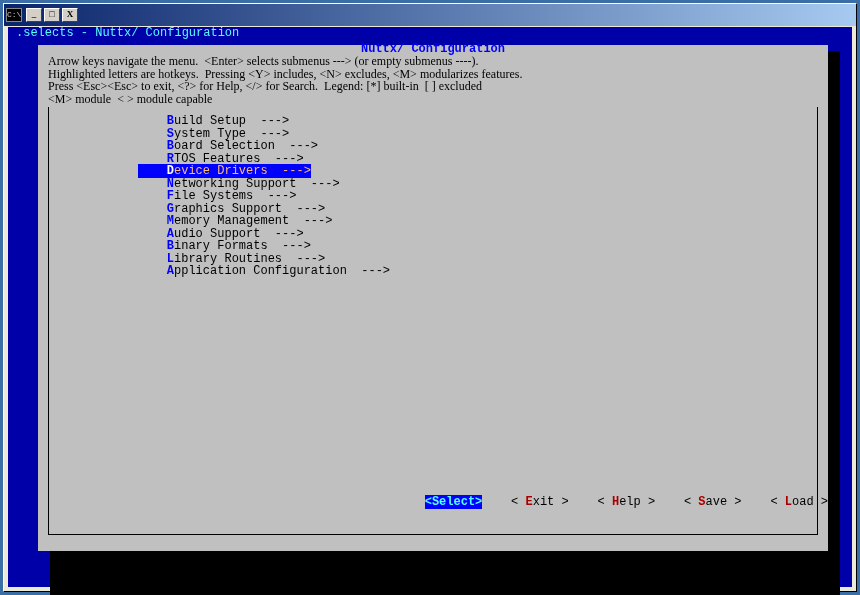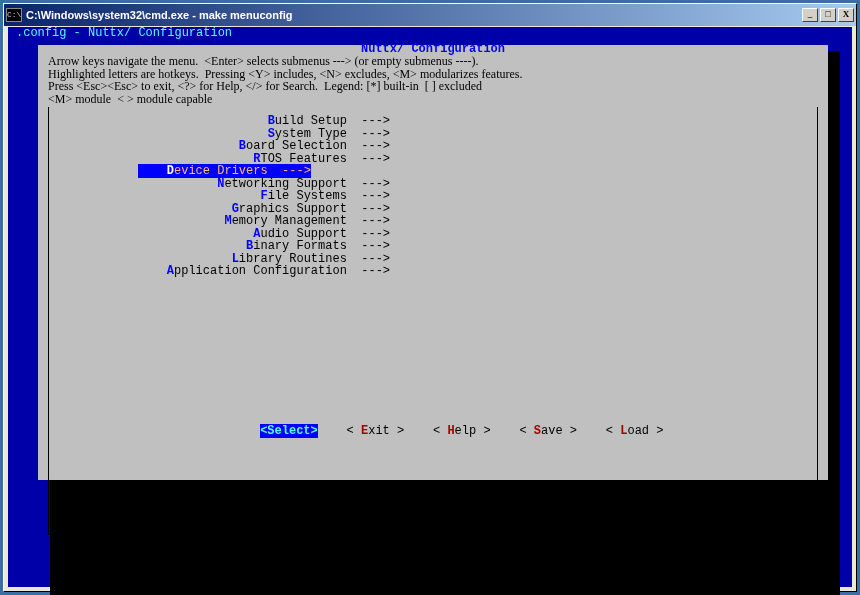--- a/index.html
+++ b/index.html
@@ -91,21 +91,21 @@
     top: 24px;
     width: 790px;
     height: 547px;
     background: #000;
   }
   .main-box {
     position: absolute;
     left: 30px;
     top: 18px;
     width: 790px;
-    height: 435px;
+    height: 506px;
     background: #c0c0c0;
     color: #000;
   }
   .box-title {
     position: absolute;
     top: -2px;
     left: 0;
     right: 0;
     text-align: center;
     color: #0000ff;
@@ -130,21 +130,20 @@
   }
   .menu-area {
     position: absolute;
     left: 100px;
     top: 70px;
     white-space: pre;
   }
   .menu-item {
     color: #000;
     line-height: 12.5px;
-    text-align: right;
   }
   .menu-item .hotkey {
     color: #0000ff;
     font-weight: bold;
   }
   .menu-item.selected {
     display: inline-block;
   }
   .menu-item.selected .prefix {
     background: #0000ff;
@@ -156,50 +155,49 @@
   }
   .menu-item.selected .hotkey {
     background: #0000ff;
     color: #fff;
   }
   .button-row {
     position: absolute;
     left: 0;
     right: 0;
     bottom: 30px;
-    text-align: center;
+    text-align: right;
     color: #000;
     letter-spacing: 0;
   }
   .btn-select {
     background: #0000ff;
     color: #54ffff;
     font-weight: bold;
   }
   .btn-hotkey {
     color: #a80000;
     font-weight: bold;
   }
 </style>
 </head>
 <body>
 
 <div class="window">
   <div class="titlebar">
     <div class="titlebar-icon">C:\</div>
-    <div class="titlebar-text">C:\Windows\system32\cmd.exe - make  menuconfig</div>
     <div class="titlebar-buttons">
       <div class="titlebar-btn">_</div>
       <div class="titlebar-btn">□</div>
       <div class="titlebar-btn">X</div>
     </div>
   </div>
 
   <div class="console">
-    <div class="status-line">.config - Nuttx/ Configuration</div>
+    <div class="status-line">.selects - Nuttx/ Configuration</div>
 
     <div class="shadow"></div>
     <div class="main-box">
       <div class="box-title">Nuttx/ Configuration</div>
 
       <div class="help-block"><span>Arrow keys navigate the menu.  &lt;Enter&gt; selects submenus ---&gt; (or empty submenus ----).</span>
 <span>Highlighted letters are hotkeys.  Pressing &lt;Y&gt; includes, &lt;N&gt; excludes, &lt;M&gt; modularizes features.</span>
 <span>Press &lt;Esc&gt;&lt;Esc&gt; to exit, &lt;?&gt; for Help, &lt;/&gt; for Search.  Legend: [*] built-in  [ ] excluded</span>
 <span>&lt;M&gt; module  &lt; &gt; module capable</span></div>
 

